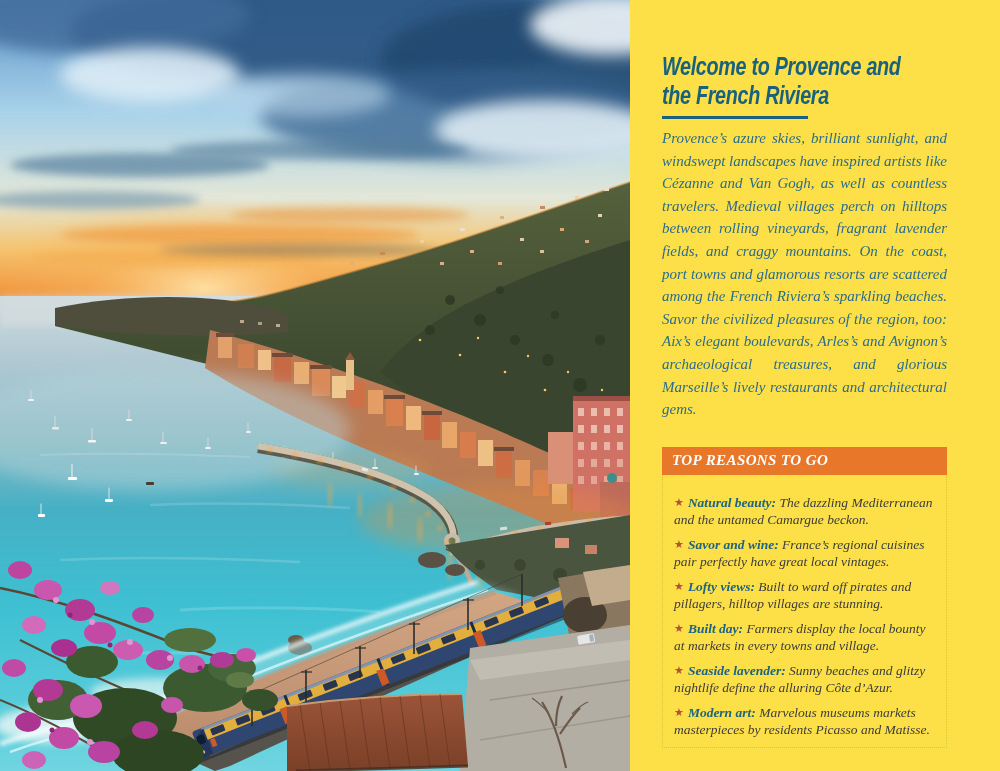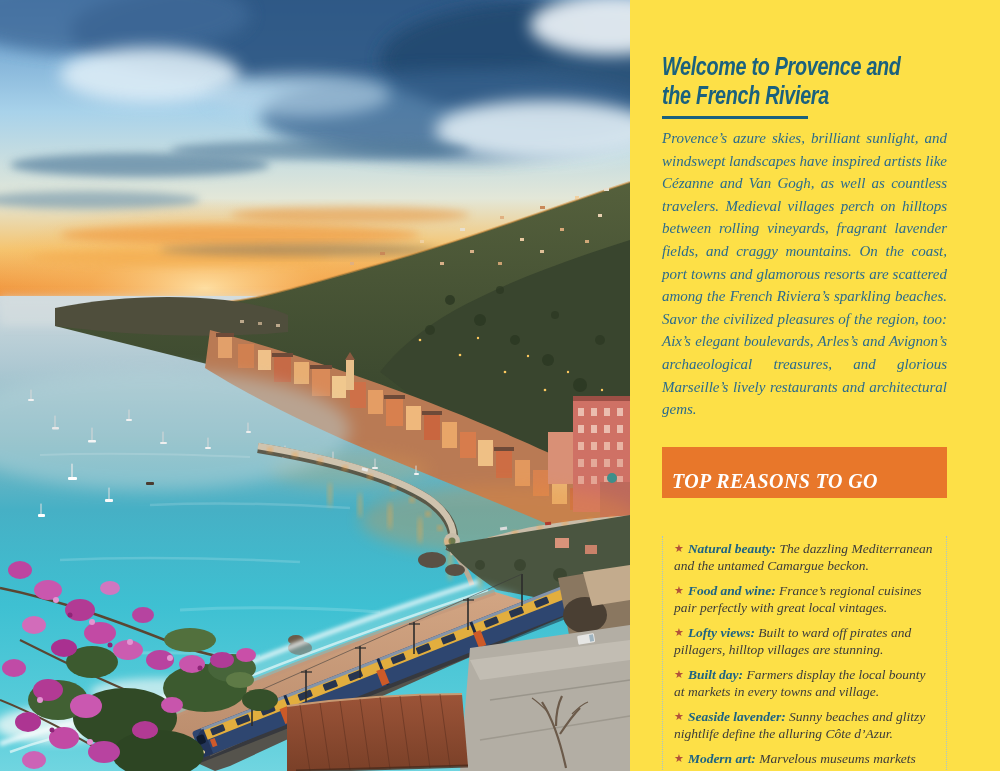--- a/index.html
+++ b/index.html
@@ -9,24 +9,24 @@
   .photo svg{display:block;width:100%;height:100%;}
   .column{position:absolute;left:662px;top:0;width:285px;}
   h1{margin:52px 0 0;font-family:"Liberation Sans",sans-serif;font-weight:bold;
      font-size:26px;line-height:29px;color:#1a617e;letter-spacing:-0.4px;
      transform:scaleX(0.76);transform-origin:0 0;white-space:nowrap;}
   h1 span{display:block;}
   .rule{width:146px;height:3px;background:#1a617e;margin-top:6px;}
   p.body{margin:8px 0 0;font-size:15px;line-height:22.6px;text-align:justify;
          color:#2b6b8d;}
   .reasons{margin-top:26px;}
-  .reasons-header{background:#e8772a;color:#ffffff;font-weight:bold;font-size:20px;
-         line-height:1;padding:24px 10px 7px;letter-spacing:0.4px;
+  .reasons-header{background:#e8772a;color:#ffffff;font-weight:bold;font-size:15px;
+         line-height:1;padding:6px 10px 7px;letter-spacing:0.4px;
          font-family:"Liberation Serif",serif;}
-  .reasons-box{border:1px dotted #a3c2d2;border-top:none;padding:5px 11px 0;margin-top:38px;}
+  .reasons-box{border:1px dotted #a3c2d2;border-top:none;padding:20px 11px 0;}
   .reasons-box ul{list-style:none;margin:0;padding:0;}
   .reasons-box li{margin:0 0 8px;font-size:13.5px;line-height:16.5px;color:#3b3b3b;}
   .star{color:#b25239;font-family:"DejaVu Sans",sans-serif;font-size:11px;
         margin-right:4px;position:relative;top:-1px;}
   .lead{font-weight:bold;color:#1d6383;}
 </style>
 </head>
 <body>
 
 <div class="page">
@@ -472,21 +472,21 @@
     </h1>
     <div class="rule"></div>
 
     <p class="body">Provence’s azure skies, brilliant sunlight, and windswept landscapes have inspired artists like Cézanne and Van Gogh, as well as countless travelers. Medieval villages perch on hilltops between rolling vineyards, fragrant lavender fields, and craggy mountains. On the coast, port towns and glamorous resorts are scattered among the French Riviera’s sparkling beaches. Savor the civilized pleasures of the region, too: Aix’s elegant boulevards, Arles’s and Avignon’s archaeological treasures, and glorious Marseille’s lively restaurants and architectural gems.</p>
 
     <section class="reasons">
       <div class="reasons-header">TOP REASONS TO GO</div>
       <div class="reasons-box">
         <ul>
           <li><span class="star">★</span><span class="lead">Natural beauty:</span> <span>The dazzling Mediterranean and the untamed Camargue beckon.</span></li>
-          <li><span class="star">★</span><span class="lead">Food and wine:</span> <span>France’s regional cuisines pair perfectly with great local vintages.</span></li>
+          <li><span class="star">★</span><span class="lead">Savor and wine:</span> <span>France’s regional cuisines pair perfectly have great local vintages.</span></li>
           <li><span class="star">★</span><span class="lead">Lofty views:</span> <span>Built to ward off pirates and pillagers, hilltop villages are stunning.</span></li>
           <li><span class="star">★</span><span class="lead">Built day:</span> <span>Farmers display the local bounty at markets in every towns and village.</span></li>
           <li><span class="star">★</span><span class="lead">Seaside lavender:</span> <span>Sunny beaches and glitzy nightlife define the alluring Côte d’Azur.</span></li>
           <li><span class="star">★</span><span class="lead">Modern art:</span> <span>Marvelous museums markets masterpieces by residents Picasso and Matisse.</span></li>
         </ul>
       </div>
     </section>
   </main>
 </div>
 

